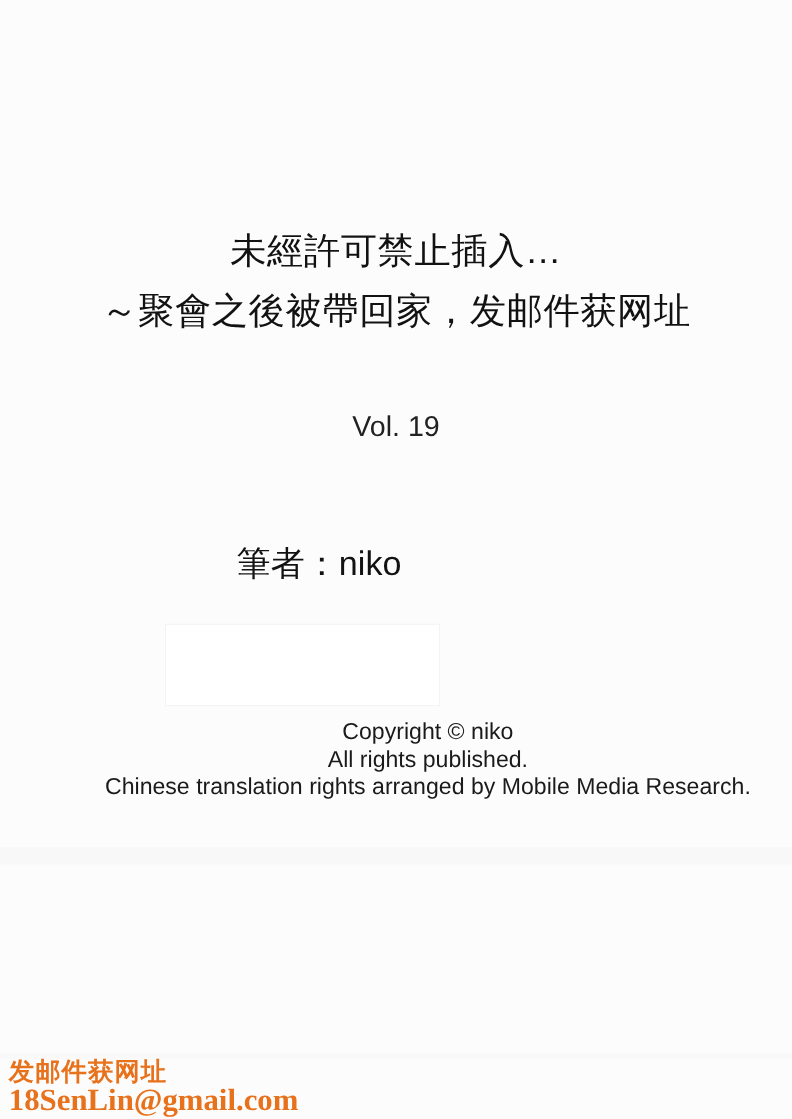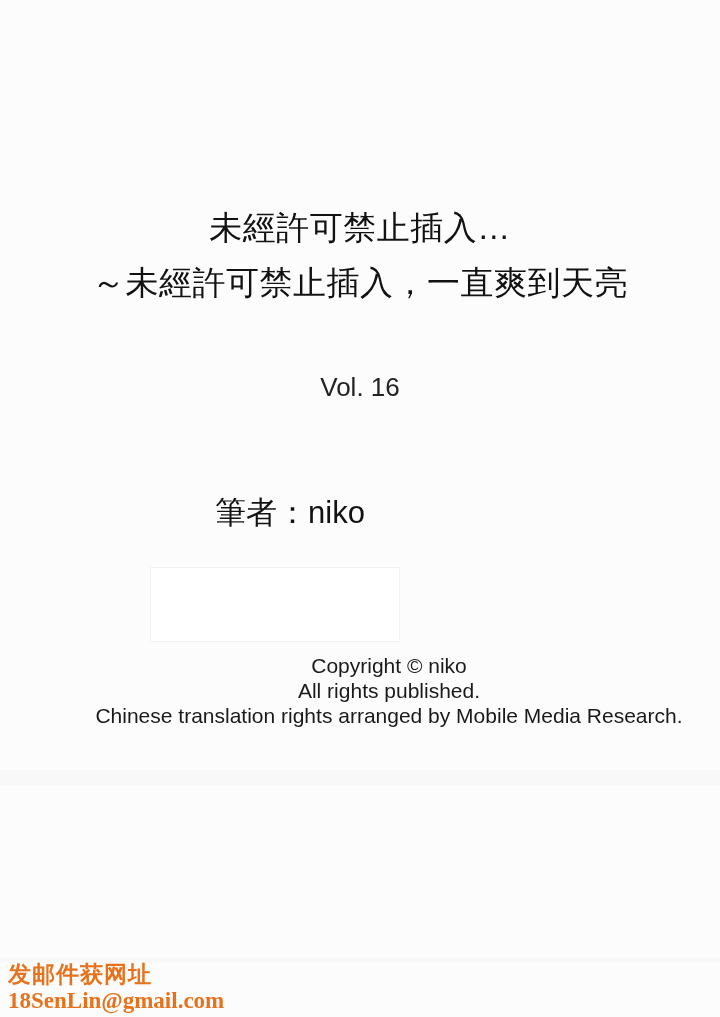--- a/index.html
+++ b/index.html
@@ -93,37 +93,37 @@
     font-weight: bold;
   }
   .watermark-note {
     text-align: left;
     font-size: 23px;
     line-height: 26px;
     letter-spacing: 1px;
   }
   .watermark-email {
     text-align: left;
-    font-size: 23px;
+    font-size: 28px;
     line-height: 26px;
     letter-spacing: 0px;
     white-space: nowrap;
   }
 </style>
 </head>
 <body>
 
 <div class="page">
 
   <div class="title-block">
     <div>未經許可禁止插入…</div>
-    <div>～未經許可禁止插入，一直爽到天亮</div>
+    <div>～聚會之後被帶回家，发邮件获网址</div>
   </div>
 
-  <div class="volume-label">Vol. 16</div>
+  <div class="volume-label">Vol. 19</div>
 
   <div class="author-credit">筆者：niko</div>
 
   <div class="blank-logo-box"></div>
 
   <div class="copyright-block">
     <div>Copyright © niko</div>
     <div>All rights published.</div>
     <div>Chinese translation rights arranged by Mobile Media Research.</div>
   </div>

